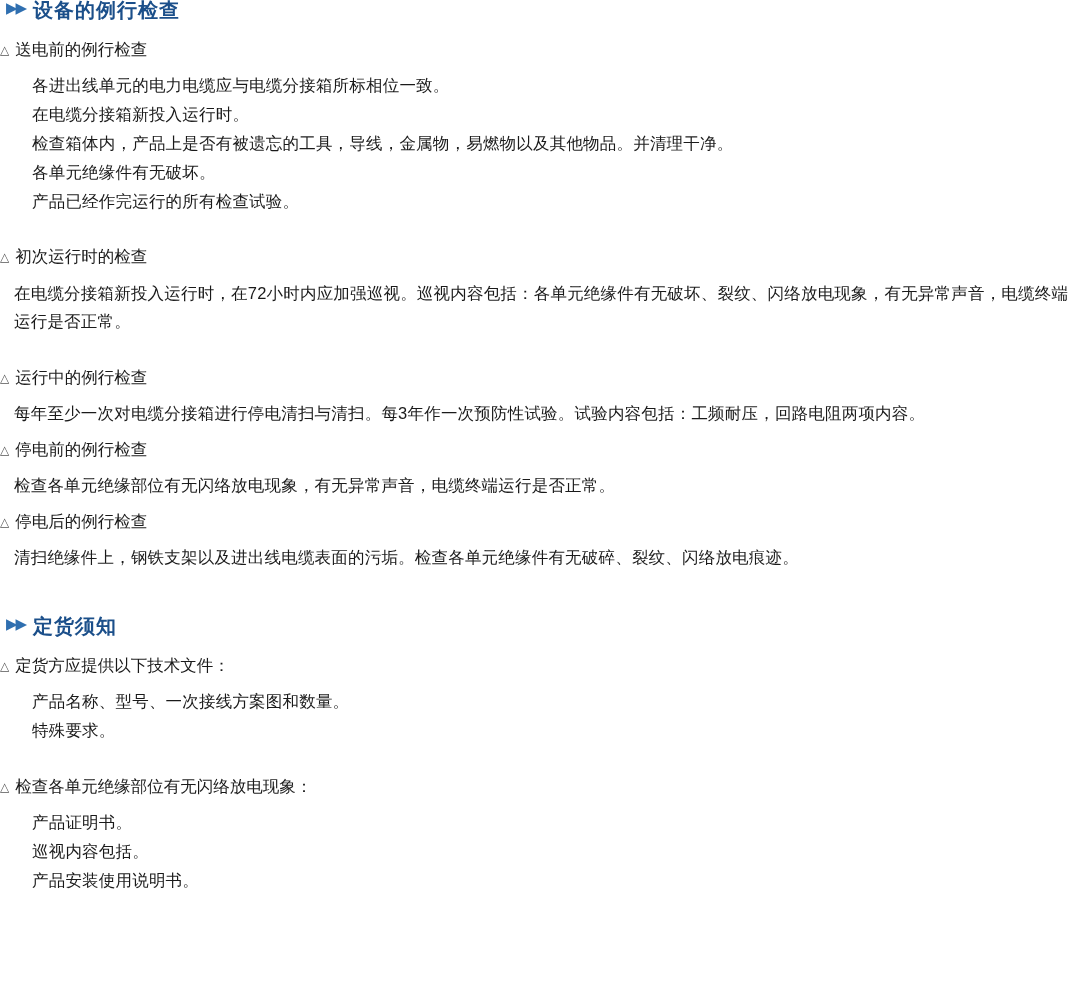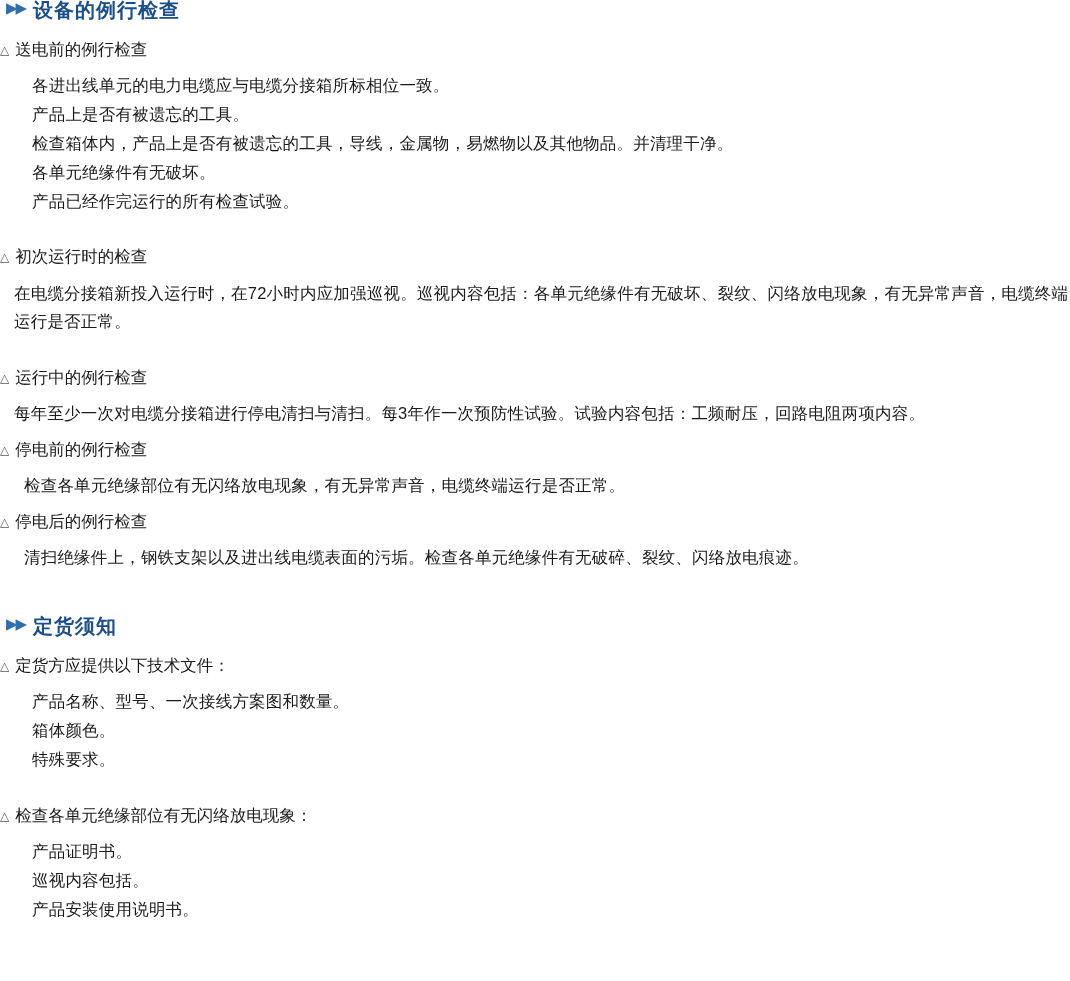--- a/index.html
+++ b/index.html
@@ -63,21 +63,21 @@
 
   
   .para {
     font-size: 16.5px;
     line-height: 1.75;
     color: #1a1a1a;
     letter-spacing: 0.2px;
   }
   .indent-1 { margin-left: 32px; }
   .indent-2 { margin-left: 14px; }
-  .indent-3 { margin-left: 24px; }
+  .indent-3 { margin-left: 14px; }
 
   .gap-s { height: 10px; }
   .gap-m { height: 18px; }
   .gap-l { height: 30px; }
   .gap-xl { height: 44px; }
 
   .block { margin: 0; padding: 0; }
 </style>
 </head>
 <body>
@@ -91,21 +91,21 @@
     </div>
 
     <div class="gap-m"></div>
 
     <div class="sub-head">
       <span class="tri">△</span>
       <span>送电前的例行检查</span>
     </div>
     <div class="gap-s"></div>
     <div class="para indent-1">各进出线单元的电力电缆应与电缆分接箱所标相位一致。</div>
-    <div class="para indent-1">产品上是否有被遗忘的工具。</div>
+    <div class="para indent-1">在电缆分接箱新投入运行时。</div>
     <div class="para indent-1">检查箱体内，产品上是否有被遗忘的工具，导线，金属物，易燃物以及其他物品。并清理干净。</div>
     <div class="para indent-1">各单元绝缘件有无破坏。</div>
     <div class="para indent-1">产品已经作完运行的所有检查试验。</div>
 
     <div class="gap-l"></div>
 
     <div class="sub-head">
       <span class="tri">△</span>
       <span>初次运行时的检查</span>
     </div>
@@ -149,21 +149,20 @@
     </div>
 
     <div class="gap-m"></div>
 
     <div class="sub-head">
       <span class="tri">△</span>
       <span>定货方应提供以下技术文件：</span>
     </div>
     <div class="gap-s"></div>
     <div class="para indent-1">产品名称、型号、一次接线方案图和数量。</div>
-    <div class="para indent-1">箱体颜色。</div>
     <div class="para indent-1">特殊要求。</div>
 
     <div class="gap-l"></div>
 
     <div class="sub-head">
       <span class="tri">△</span>
       <span>检查各单元绝缘部位有无闪络放电现象：</span>
     </div>
     <div class="gap-s"></div>
     <div class="para indent-1">产品证明书。</div>

